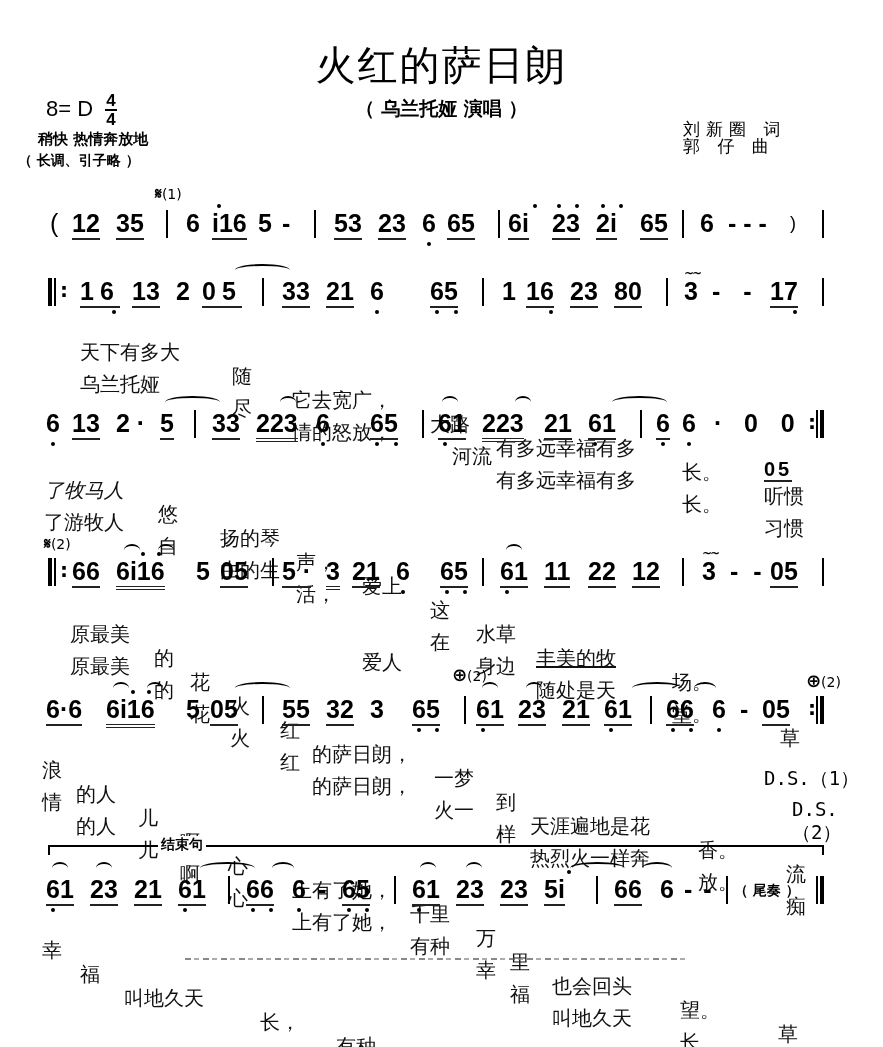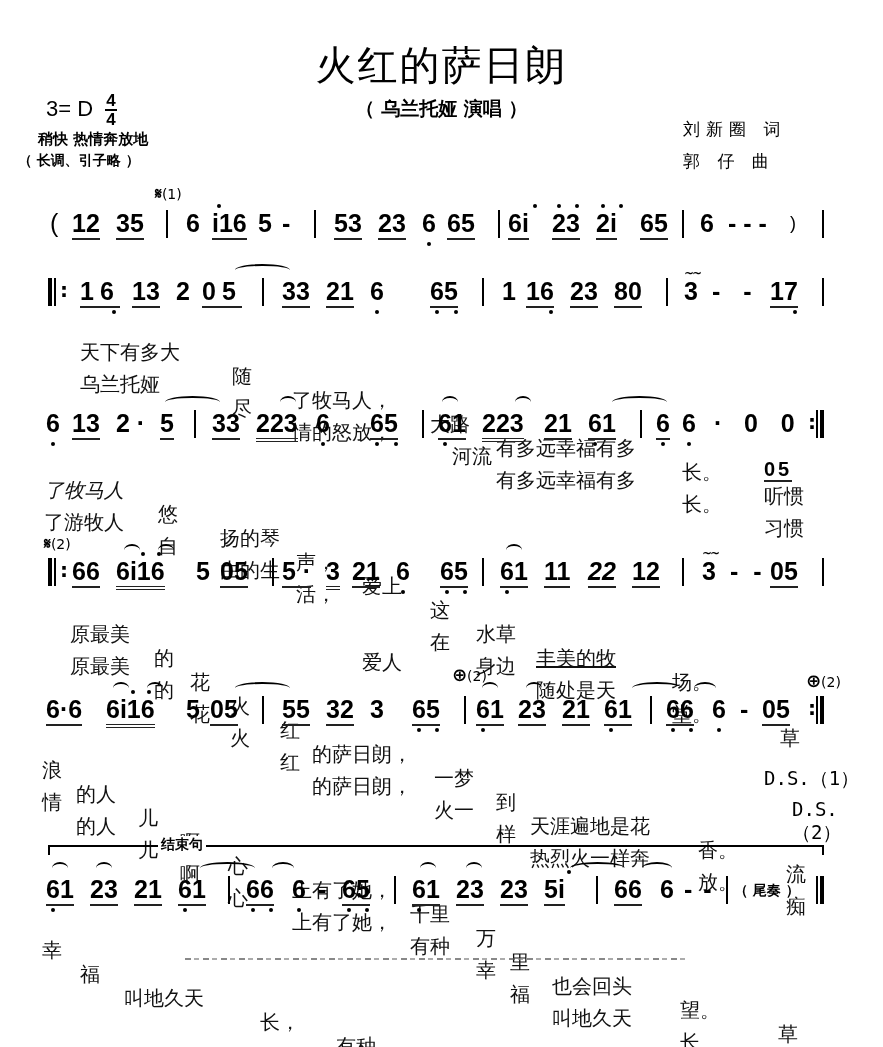--- a/index.html
+++ b/index.html
@@ -46,30 +46,30 @@
   .artifact { position: absolute; left: 185px; top: 958px; width: 500px; height: 2px;
               background: repeating-linear-gradient(90deg, #555 0 6px, transparent 6px 9px, #888 9px 14px, transparent 14px 18px); opacity: .7; }
   .tilde { position: absolute; font-size: 12px; font-weight: bold; letter-spacing: -2px; }
 </style>
 </head>
 <body>
 
 <div class="abs title">火红的萨日朗</div>
 <div class="abs subtitle">（ 乌兰托娅 演唱 ）</div>
 <div class="abs key">
-  <span>3= D</span>
+  <span>8= D</span>
   <span class="frac">
     <span class="num">4</span>
     <span class="den">4</span>
   </span>
 </div>
 <div class="abs tempo">稍快 热情奔放地</div>
 <div class="abs note-intro">（ 长调、引子略 ）</div>
 <div class="abs credit" style="left:683px; top:118px;">刘新圈 词</div>
-<div class="abs credit" style="left:683px; top:150px;">郭 仔 曲</div>
+<div class="abs credit" style="left:683px; top:135px;">郭 仔 曲</div>
 
 <div class="row" style="top:208px;">
   <div class="segno" style="left:155px; top:-24px;"><span>𝄋</span><span class="small">(1)</span></div>
   <span class="tok" style="left:50px; font-weight:normal;">(</span>
   <span class="tok u1" style="left:72px;">12</span>
   <span class="tok u1" style="left:116px;">35</span>
   <div class="bar" style="left:166px;"></div>
   <span class="tok" style="left:186px;">6</span>
   <span class="tok u1" style="left:212px;">i16</span>
   <div class="dot-high" style="left:217px; top:-4px;"></div>
@@ -125,21 +125,21 @@
   <span class="tilde" style="left:684px; top:-10px;">~~</span>
   <span class="tok" style="left:684px;">3</span>
   <span class="tok" style="left:712px; letter-spacing:8px;">- -</span>
   <span class="tok u1" style="left:770px;">17</span>
   <div class="dot-low" style="left:793px; top:34px;"></div>
   <div class="bar" style="left:822px;"></div>
 
   <div class="lyric" style="top:40px; left:0;">
     <span class="lyric" style="left:80px;">天下有多大</span>
     <span class="lyric" style="left:232px;">随</span>
-    <span class="lyric" style="left:292px;">了牧马人，</span>
+    <span class="lyric" style="left:292px;">它去宽广，</span>
     <span class="lyric" style="left:430px;">大路</span>
     <span class="lyric" style="left:496px;">有多远幸福有多</span>
     <span class="lyric" style="left:682px;">长。</span>
     <span class="lyric" style="left:764px;">听惯</span>
   </div>
   <div class="lyric" style="top:72px; left:0;">
     <span class="lyric" style="left:80px;">乌兰托娅</span>
     <span class="lyric" style="left:232px;">尽</span>
     <span class="lyric" style="left:292px;">情的怒放，</span>
     <span class="lyric" style="left:452px;">河流</span>
@@ -230,21 +230,21 @@
   <span class="tok u1" style="left:352px;">21</span>
   <span class="tok" style="left:396px;">6</span>
   <div class="dot-low" style="left:401px; top:34px;"></div>
   <span class="tok u1" style="left:440px;">65</span>
   <div class="dot-low" style="left:445px; top:34px;"></div>
   <div class="dot-low" style="left:463px; top:34px;"></div>
   <div class="bar" style="left:482px;"></div>
   <span class="tok u1" style="left:500px;">61</span>
   <div class="dot-low" style="left:505px; top:34px;"></div>
   <span class="tok u1" style="left:544px;">11</span>
-  <span class="tok u1" style="left:588px;font-style:italic;">22</span>
+  <span class="tok u1" style="left:588px;">22</span>
   <span class="tok u1" style="left:632px;">12</span>
   <div class="bar" style="left:682px;"></div>
   <span class="tilde" style="left:702px; top:-10px;">~~</span>
   <span class="tok" style="left:702px;">3</span>
   <span class="tok" style="left:730px; letter-spacing:4px;">- -</span>
   <span class="tok u1" style="left:770px;">05</span>
   <div class="bar" style="left:822px;"></div>
 
   <div class="lyric" style="top:42px; left:0;">
     <span class="lyric" style="left:70px;">原最美</span>

